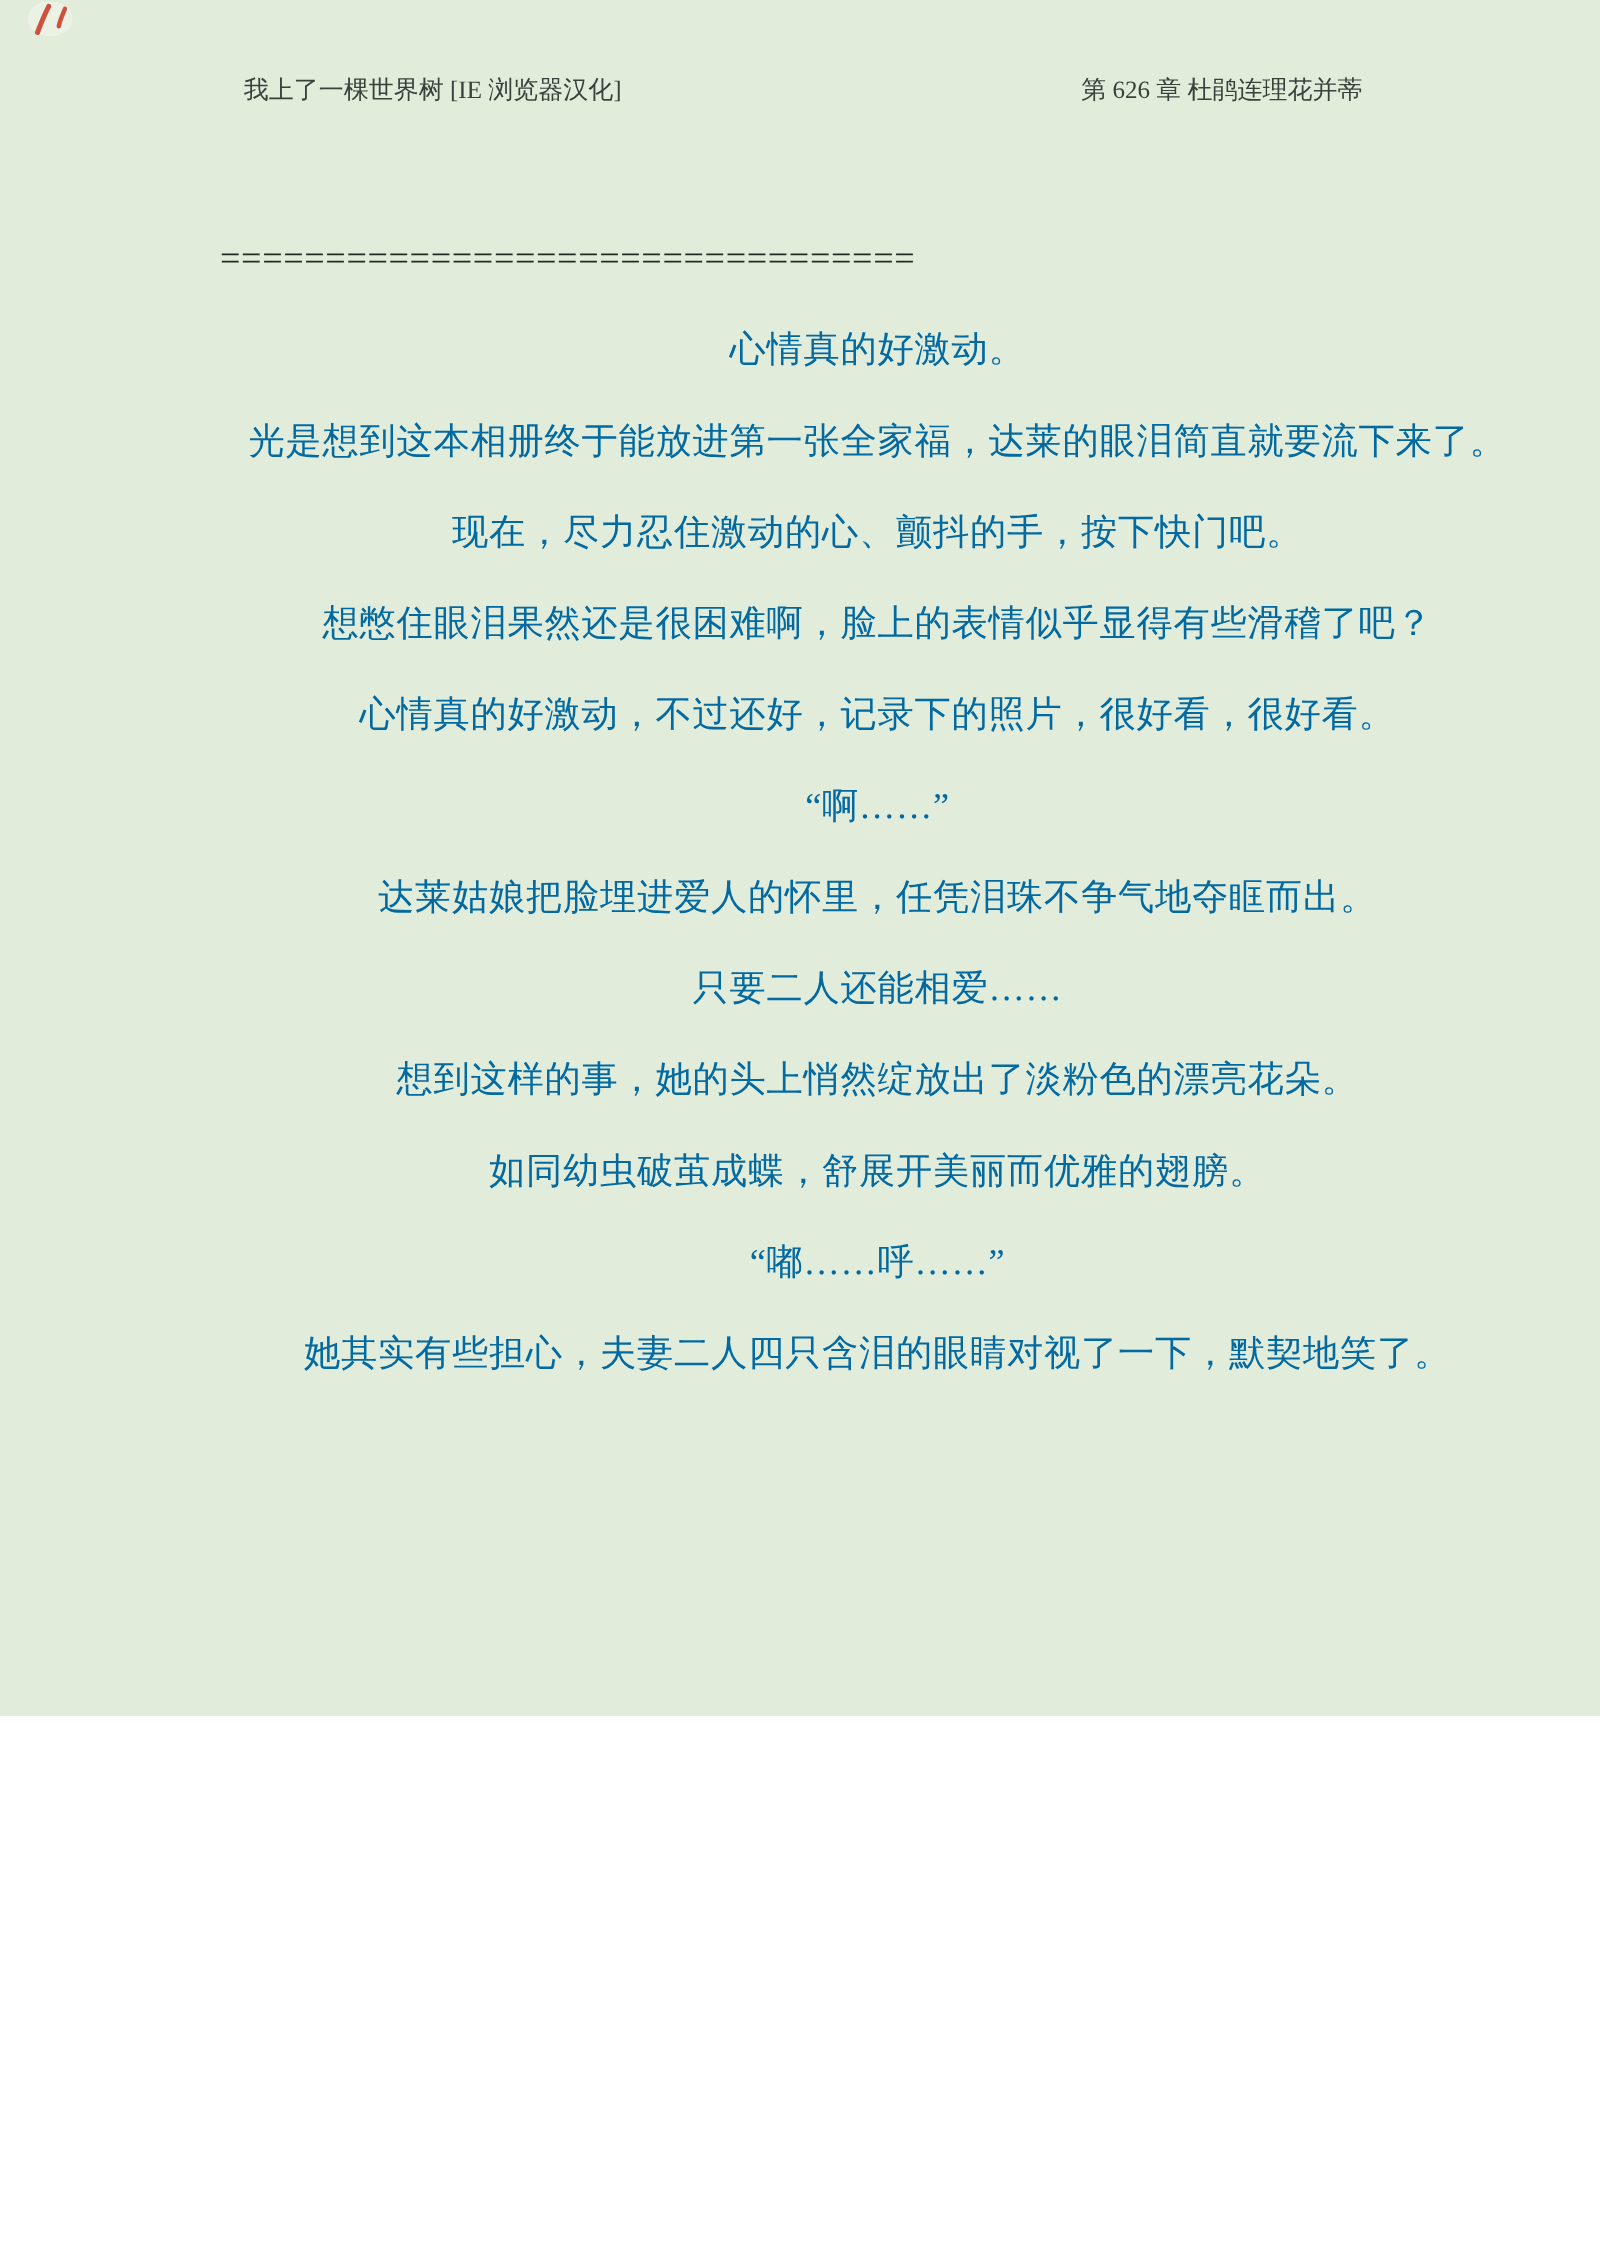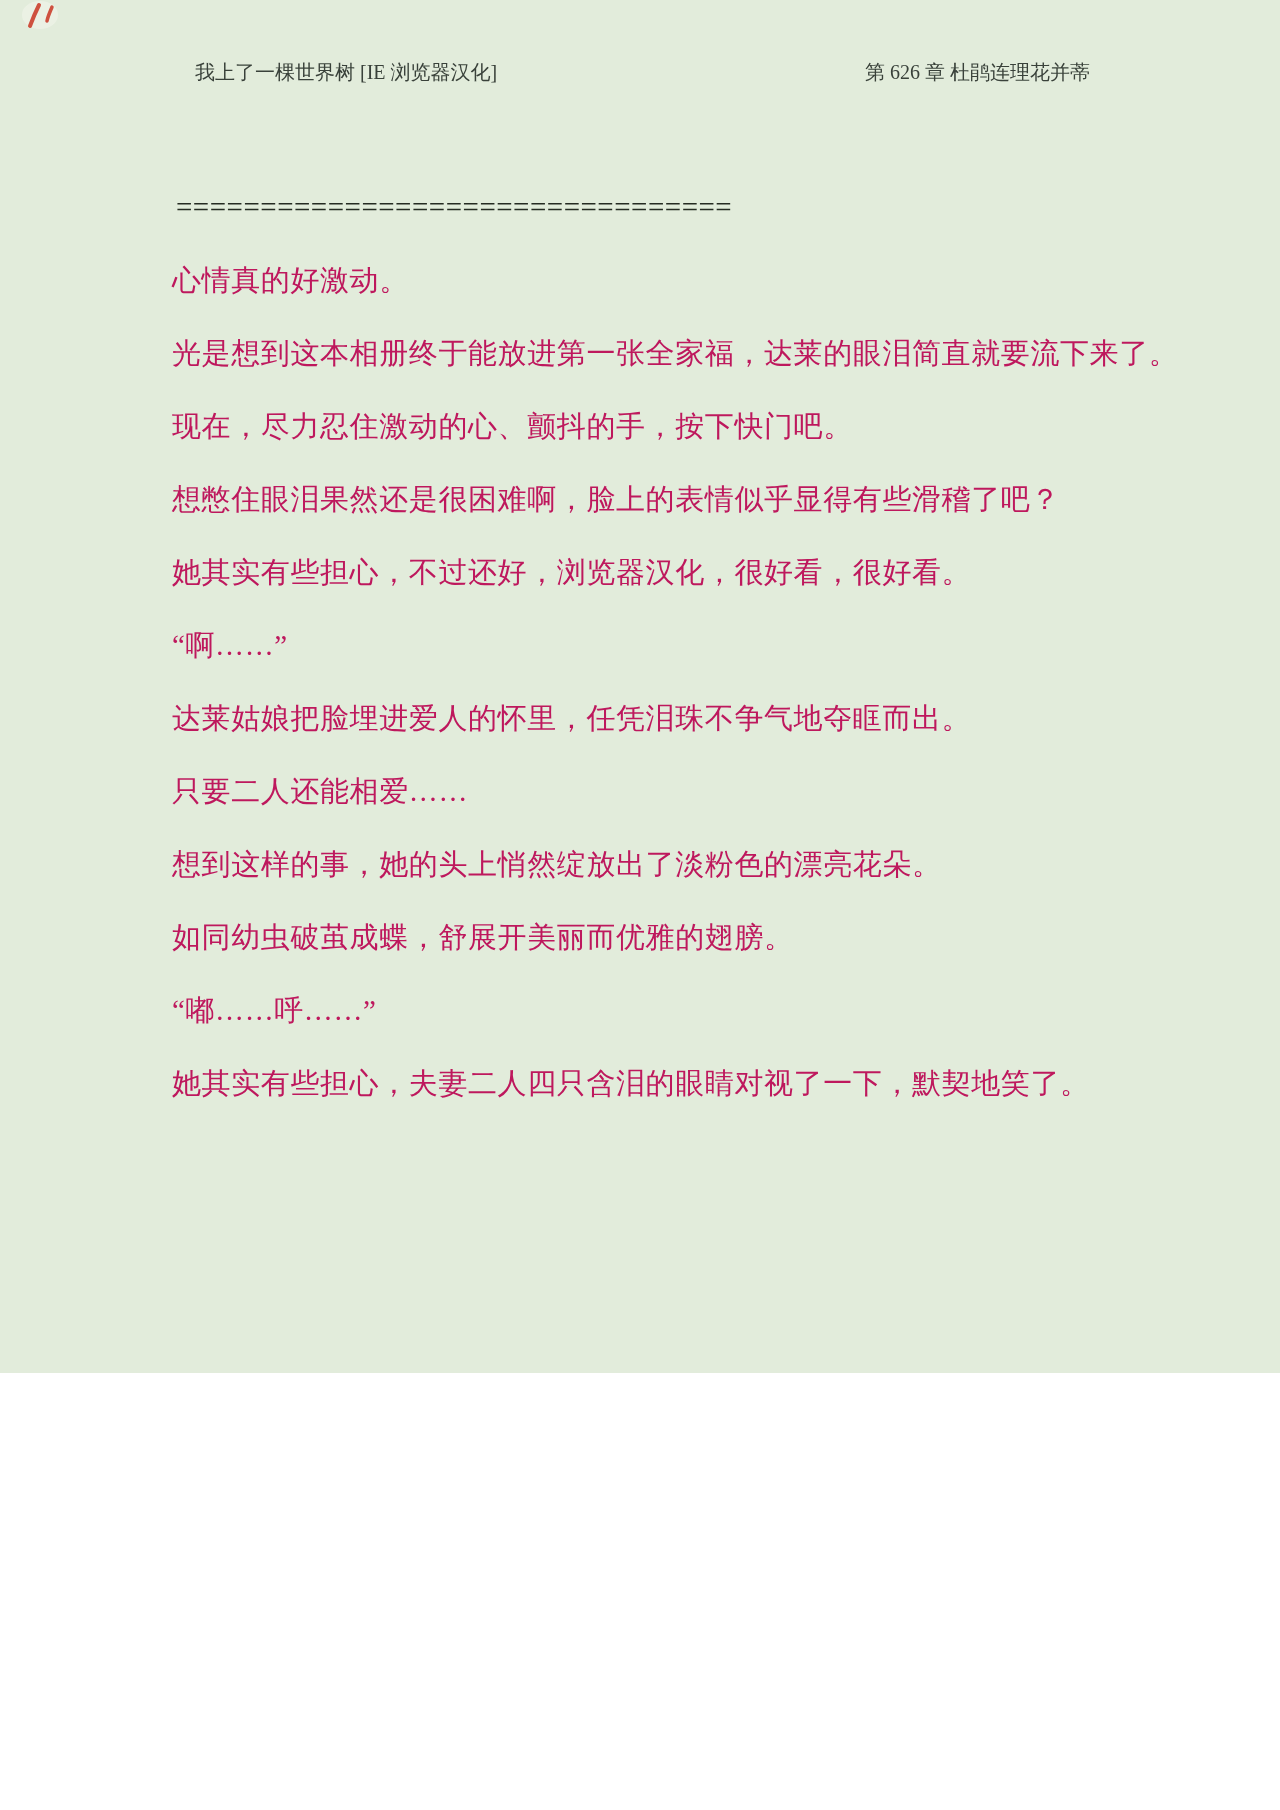--- a/index.html
+++ b/index.html
@@ -44,22 +44,23 @@
     margin: 0 0 34px 4px;
     color: #252b22;
     letter-spacing: 0.5px;
     white-space: nowrap;
   }
   .para {
     font-size: 29px;
     line-height: 39px;
     margin-bottom: 34px;
     letter-spacing: 0.6px;
-    color: #be185d;
+    color: #0369a1;
     white-space: nowrap;
+    text-align: center;
   }
   .page-footer {
     position: absolute;
     top: 1720px;
     left: 0;
     width: 100%;
     text-align: center;
     font-size: 24px;
     line-height: 28px;
     color: #a21caf;
@@ -81,21 +82,21 @@
     <span>第 626 章 杜鹃连理花并蒂</span>
   </div>
 
   <div class="content">
     <div class="divider">=================================</div>
     <div>
         <div class="para">心情真的好激动。</div>
         <div class="para">光是想到这本相册终于能放进第一张全家福，达莱的眼泪简直就要流下来了。</div>
         <div class="para">现在，尽力忍住激动的心、颤抖的手，按下快门吧。</div>
         <div class="para">想憋住眼泪果然还是很困难啊，脸上的表情似乎显得有些滑稽了吧？</div>
-        <div class="para">她其实有些担心，不过还好，浏览器汉化，很好看，很好看。</div>
+        <div class="para">心情真的好激动，不过还好，记录下的照片，很好看，很好看。</div>
         <div class="para">“啊……”</div>
         <div class="para">达莱姑娘把脸埋进爱人的怀里，任凭泪珠不争气地夺眶而出。</div>
         <div class="para">只要二人还能相爱……</div>
         <div class="para">想到这样的事，她的头上悄然绽放出了淡粉色的漂亮花朵。</div>
         <div class="para">如同幼虫破茧成蝶，舒展开美丽而优雅的翅膀。</div>
         <div class="para">“嘟……呼……”</div>
         <div class="para">她其实有些担心，夫妻二人四只含泪的眼睛对视了一下，默契地笑了。</div>
       </div>
   </div>
 

